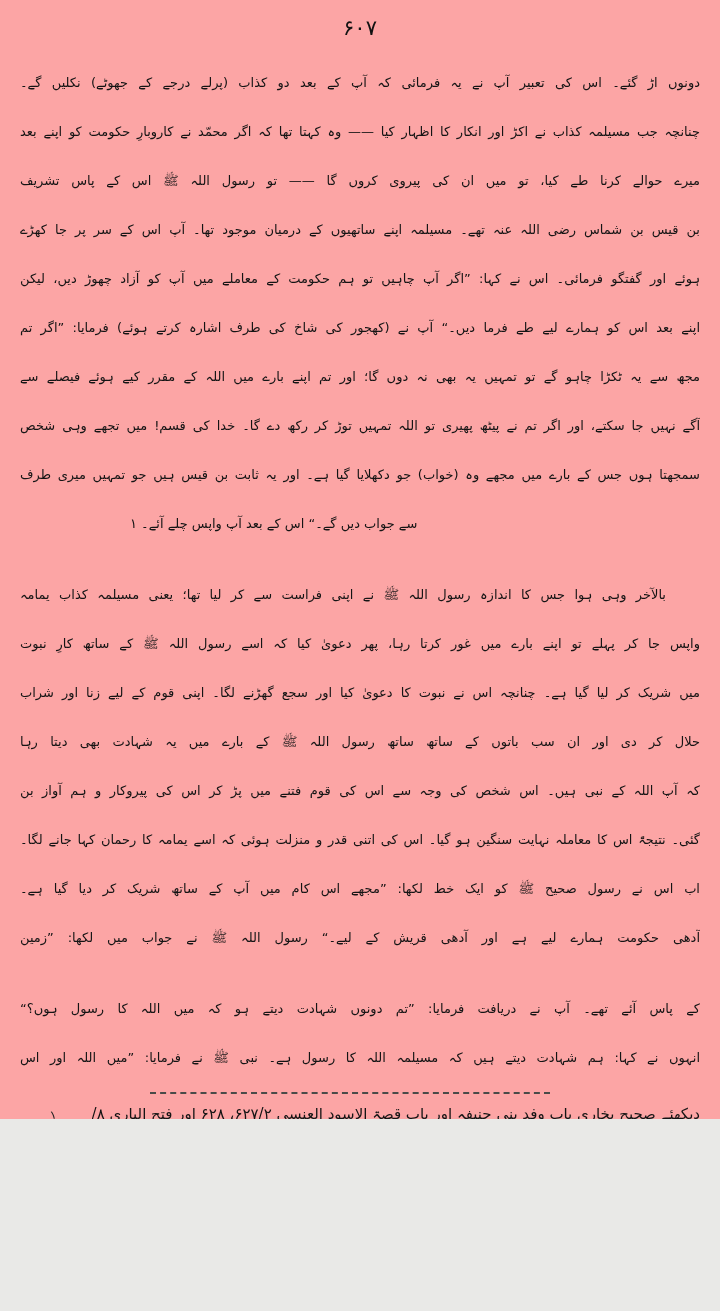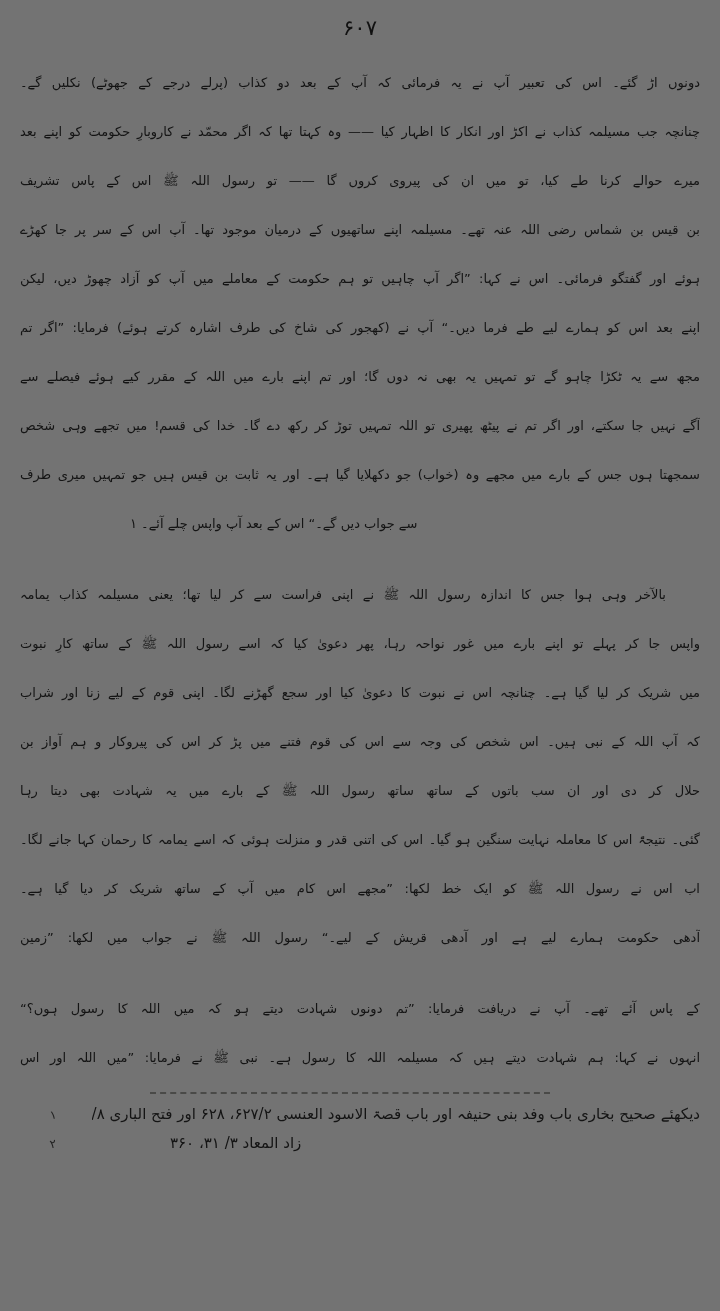--- a/index.html
+++ b/index.html
@@ -3,24 +3,24 @@
 <meta charset="utf-8">
 <style>
   html,body{margin:0;padding:0;}
   body{
     width:720px;height:1311px;
     background:#e9e9e7;
     font-family:"DejaVu Sans", sans-serif;
     color:#141414;
   }
   .page{
-    width:720px;height:1311px;
+    width:720px;height:1119px;
     box-sizing:border-box;
     padding:14px 20px 8px 20px;
-    background:#737373;
+    background:#fca5a5;
     position:relative;
     direction:rtl;
     overflow:hidden;
   }
   .page-number{
     height:28px;line-height:28px;
     text-align:center;
     font-size:21px;
     letter-spacing:2px;
     margin-bottom:16px;
@@ -94,26 +94,26 @@
       <div class="line">ہوئے اور گفتگو فرمائی۔ اس نے کہا: ”اگر آپ چاہیں تو ہم حکومت کے معاملے میں آپ کو آزاد چھوڑ دیں، لیکن</div>
       <div class="line">اپنے بعد اس کو ہمارے لیے طے فرما دیں۔“ آپ نے (کھجور کی شاخ کی طرف اشارہ کرتے ہوئے) فرمایا: ”اگر تم</div>
       <div class="line">مجھ سے یہ ٹکڑا چاہو گے تو تمہیں یہ بھی نہ دوں گا؛ اور تم اپنے بارے میں اللہ کے مقرر کیے ہوئے فیصلے سے</div>
       <div class="line">آگے نہیں جا سکتے، اور اگر تم نے پیٹھ پھیری تو اللہ تمہیں توڑ کر رکھ دے گا۔ خدا کی قسم! میں تجھے وہی شخص</div>
       <div class="line">سمجھتا ہوں جس کے بارے میں مجھے وہ (خواب) جو دکھلایا گیا ہے۔ اور یہ ثابت بن قیس ہیں جو تمہیں میری طرف</div>
       <div class="line short-left">سے جواب دیں گے۔“ اس کے بعد آپ واپس چلے آئے۔ ۱</div>
     </div>
 
     <div class="para">
       <div class="line indent-first">بالآخر وہی ہوا جس کا اندازہ رسول اللہ ﷺ نے اپنی فراست سے کر لیا تھا؛ یعنی مسیلمہ کذاب یمامہ</div>
-      <div class="line">واپس جا کر پہلے تو اپنے بارے میں غور نواحہ رہا، پھر دعویٰ کیا کہ اسے رسول اللہ ﷺ کے ساتھ کارِ نبوت</div>
+      <div class="line">واپس جا کر پہلے تو اپنے بارے میں غور کرتا رہا، پھر دعویٰ کیا کہ اسے رسول اللہ ﷺ کے ساتھ کارِ نبوت</div>
       <div class="line">میں شریک کر لیا گیا ہے۔ چنانچہ اس نے نبوت کا دعویٰ کیا اور سجع گھڑنے لگا۔ اپنی قوم کے لیے زنا اور شراب</div>
+      <div class="line">حلال کر دی اور ان سب باتوں کے ساتھ ساتھ رسول اللہ ﷺ کے بارے میں یہ شہادت بھی دیتا رہا</div>
       <div class="line">کہ آپ اللہ کے نبی ہیں۔ اس شخص کی وجہ سے اس کی قوم فتنے میں پڑ کر اس کی پیروکار و ہم آواز بن</div>
-      <div class="line">حلال کر دی اور ان سب باتوں کے ساتھ ساتھ رسول اللہ ﷺ کے بارے میں یہ شہادت بھی دیتا رہا</div>
       <div class="line">گئی۔ نتیجۃً اس کا معاملہ نہایت سنگین ہو گیا۔ اس کی اتنی قدر و منزلت ہوئی کہ اسے یمامہ کا رحمان کہا جانے لگا۔</div>
-      <div class="line">اب اس نے رسول اللہ ﷺ کو ایک خط لکھا: ”مجھے اس کام میں آپ کے ساتھ شریک کر دیا گیا ہے۔</div>
+      <div class="line">اب اس نے رسول صحیح ﷺ کو ایک خط لکھا: ”مجھے اس کام میں آپ کے ساتھ شریک کر دیا گیا ہے۔</div>
       <div class="line">آدھی حکومت ہمارے لیے ہے اور آدھی قریش کے لیے۔“ رسول اللہ ﷺ نے جواب میں لکھا: ”زمین</div>
     </div>
 
     <div class="para">
       <div class="line">کے پاس آئے تھے۔ آپ نے دریافت فرمایا: ”تم دونوں شہادت دیتے ہو کہ میں اللہ کا رسول ہوں؟“</div>
       <div class="line">انہوں نے کہا: ہم شہادت دیتے ہیں کہ مسیلمہ اللہ کا رسول ہے۔ نبی ﷺ نے فرمایا: ”میں اللہ اور اس</div>
     </div>
 
   </div>
 

